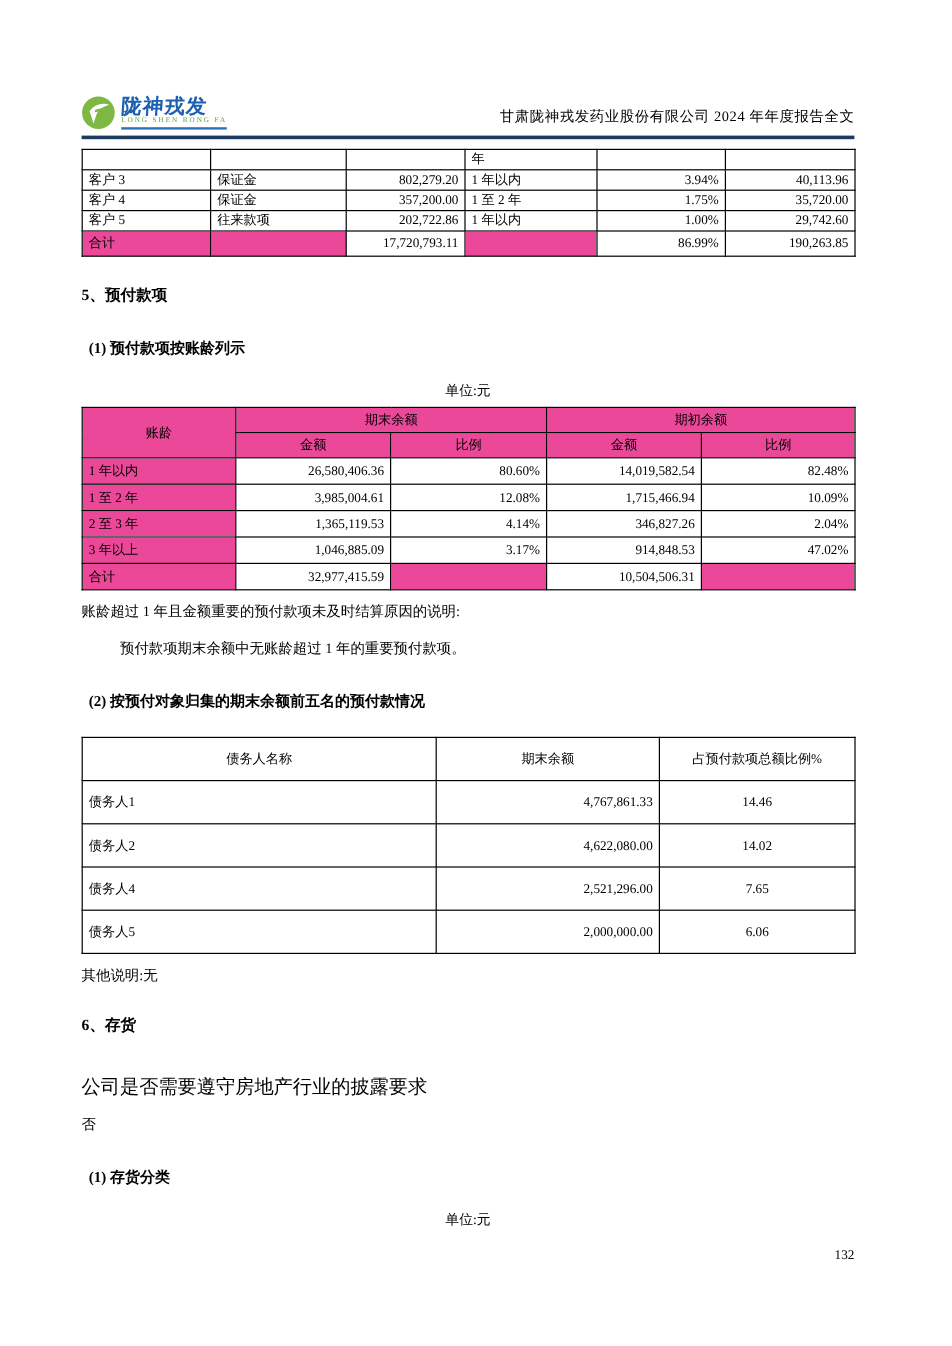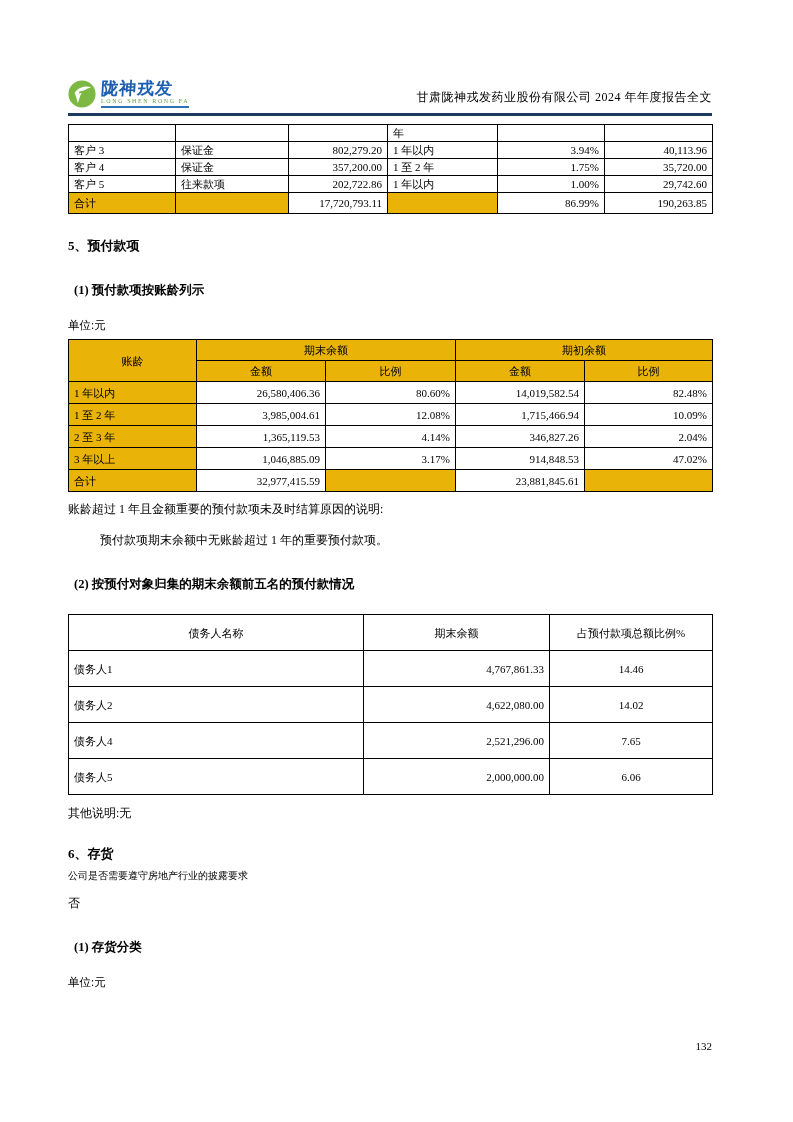--- a/index.html
+++ b/index.html
@@ -39,40 +39,40 @@
   
   table { border-collapse: collapse; table-layout: fixed; width: 644px; font-size: 11px; }
   td {
     border: 1px solid #000;
     padding: 1px 5px;
     overflow: hidden;
     white-space: nowrap;
     vertical-align: middle;
     line-height: 14px;
   }
-  .gray { background: #eab308; }
+  .gray { background: #ec4899; }
   .l { text-align: left; }
   .r { text-align: right; }
   .c { text-align: center; }
   tr.h16 { height: 16px; } tr.h17 { height: 17px; } tr.h21 { height: 21px; }
   tr.h22 { height: 21px; } tr.h23 { height: 22px; }
   tr.h36 { height: 36px; } tr.h42 { height: 42px; }
 
   
   .t1 { margin-top: 8px; }
   .sec-title { font-weight: bold; font-size: 13px; margin-top: 23px; }
   .sub-title { font-weight: bold; font-size: 12.5px; margin-top: 27px; padding-left: 6px; }
-  .unit { text-align: left; font-size: 11.5px; margin-top: 19px; }
+  .unit { text-align: center; font-size: 11.5px; margin-top: 19px; }
   .t2 { margin-top: 6px; }
   .note { font-size: 12px; margin-top: 9px; }
   .note-indent { font-size: 12px; margin-top: 14px; padding-left: 32px; }
   .sub-title2 { font-weight: bold; font-size: 12.5px; margin-top: 27px; padding-left: 6px; }
   .t3 { margin-top: 21px; }
   .other-note { font-size: 12px; margin-top: 10px; }
-  .question { font-size: 10px; margin-top: 6px; }
+  .question { font-size: 16px; margin-top: 33px; }
   .answer { font-size: 12px; margin-top: 12px; }
   .page-num { position: absolute; top: 1040px; right: 81px; font-size: 11px; }
 </style>
 </head>
 <body>
 
 <div class="page">
   <div class="content">
 
     <div class="hdr">
@@ -195,21 +195,21 @@
         <td class="l gray">3 年以上</td>
         <td class="r">1,046,885.09</td>
         <td class="r">3.17%</td>
         <td class="r">914,848.53</td>
         <td class="r">47.02%</td>
       </tr>
       <tr class="h23">
         <td class="l gray">合计</td>
         <td class="r">32,977,415.59</td>
         <td class="gray"></td>
-        <td class="r">23,881,845.61</td>
+        <td class="r">10,504,506.31</td>
         <td class="gray"></td>
       </tr>
     </tbody>
       </table>
 
     <div class="note">账龄超过 1 年且金额重要的预付款项未及时结算原因的说明:</div>
     <div class="note-indent">预付款项期末余额中无账龄超过 1 年的重要预付款项。</div>
 
     <div class="sub-title2">(2)   按预付对象归集的期末余额前五名的预付款情况</div>
 

